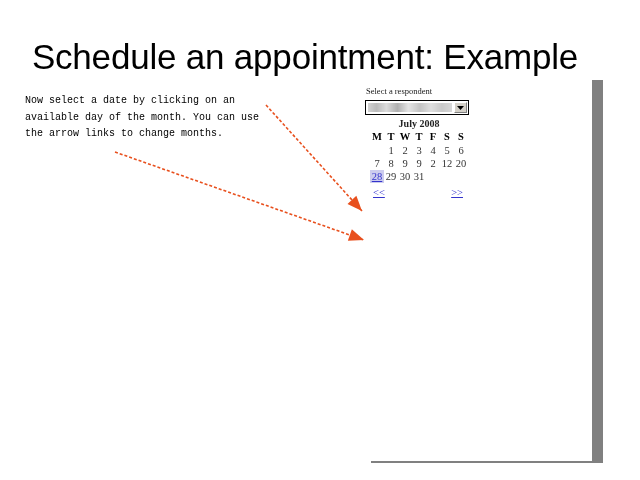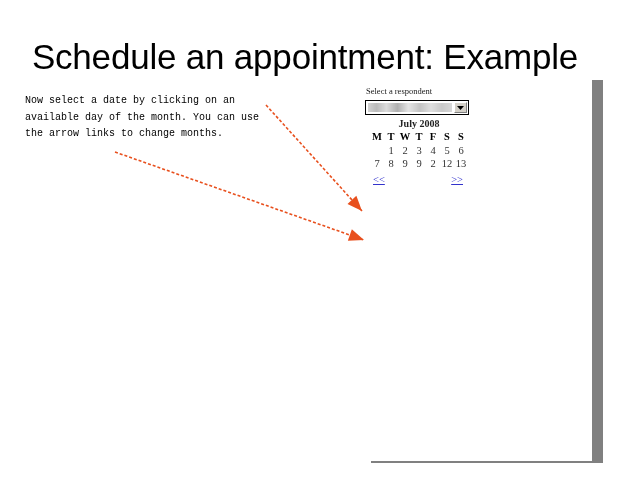--- a/index.html
+++ b/index.html
@@ -231,21 +231,30 @@
             <td>5</td>
             <td>6</td>
           </tr>
           <tr>
             <td>7</td>
             <td>8</td>
             <td>9</td>
             <td>9</td>
             <td>2</td>
             <td>12</td>
-            <td>13</td>
+            <td>20</td>
+          </tr>
+          <tr>
+            <td class="cal-selected"><a href="#">28</a></td>
+            <td>29</td>
+            <td>30</td>
+            <td>31</td>
+            <td></td>
+            <td></td>
+            <td></td>
           </tr>
         </tbody>
     </table>
 
     <div class="cal-nav">
       <a class="cal-prev" href="#">&lt;&lt;</a>
       <a class="cal-next" href="#">&gt;&gt;</a>
     </div>
 
   </div>

